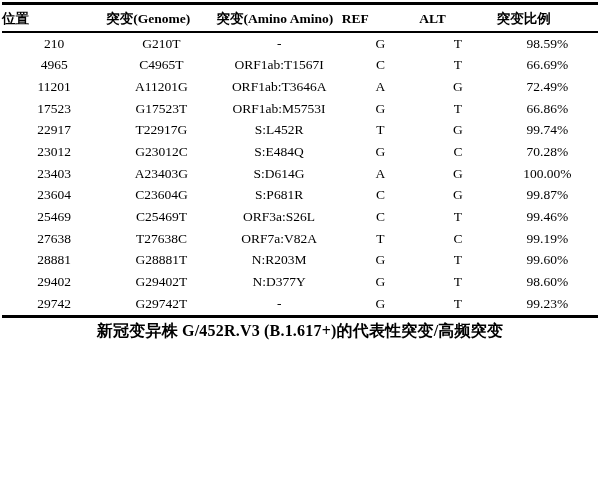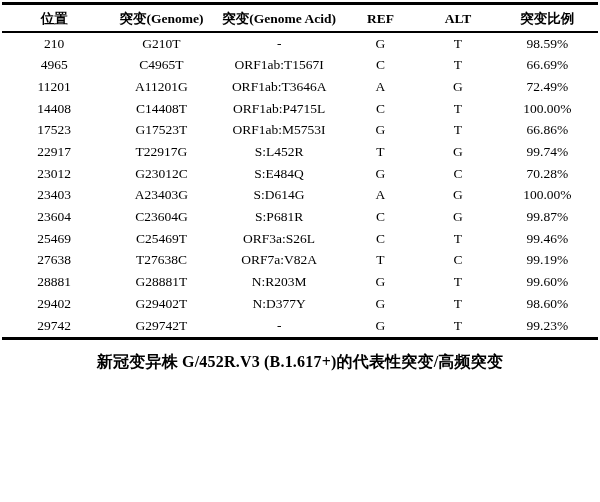--- a/index.html
+++ b/index.html
@@ -30,34 +30,34 @@
   col.c-pos    { width: 17.5%; }
   col.c-genome { width: 18.5%; }
   col.c-amino  { width: 21.0%; }
   col.c-ref    { width: 13.0%; }
   col.c-alt    { width: 13.0%; }
   col.c-ratio  { width: 17.0%; }
   thead th {
     font-weight: bold;
     font-size: 13.5px;
     line-height: 17px;
-    text-align: center;
+    text-align: left;
     padding: 5px 0 4px 0;
     border-bottom: 2px solid #000000;
     white-space: nowrap;
   }
   tbody td {
     font-size: 13.5px;
     line-height: 16.5px;
     text-align: center;
     padding: 2.6px 0;
     white-space: nowrap;
   }
   .caption {
-    margin-top: 11px;
+    margin-top: 2px;
     text-align: center;
     font-weight: bold;
     font-size: 16px;
     line-height: 22px;
     letter-spacing: 0.2px;
   }
 </style>
 </head>
 <body>
 
@@ -68,21 +68,21 @@
         <col class="c-genome">
         <col class="c-amino">
       <col class="c-ref">
         <col class="c-alt">
         <col class="c-ratio">
     </colgroup>
     <thead>
       <tr>
         <th>位置</th>
         <th>突变(Genome)</th>
-        <th>突变(Genome Acid)</th>
+        <th>突变(Amino Amino)</th>
         <th>REF</th>
         <th>ALT</th>
         <th>突变比例</th>
       </tr>
     </thead>
     <tbody id="table-body">
         <tr>
           <td>210</td>
           <td>G210T</td>
           <td>-</td>
@@ -98,28 +98,20 @@
           <td>T</td>
           <td>66.69%</td>
         </tr>
         <tr>
           <td>11201</td>
           <td>A11201G</td>
           <td>ORF1ab:T3646A</td>
           <td>A</td>
           <td>G</td>
           <td>72.49%</td>
-        </tr>
-        <tr>
-          <td>14408</td>
-          <td>C14408T</td>
-          <td>ORF1ab:P4715L</td>
-          <td>C</td>
-          <td>T</td>
-          <td>100.00%</td>
         </tr>
         <tr>
           <td>17523</td>
           <td>G17523T</td>
           <td>ORF1ab:M5753I</td>
           <td>G</td>
           <td>T</td>
           <td>66.86%</td>
         </tr>
         <tr>

